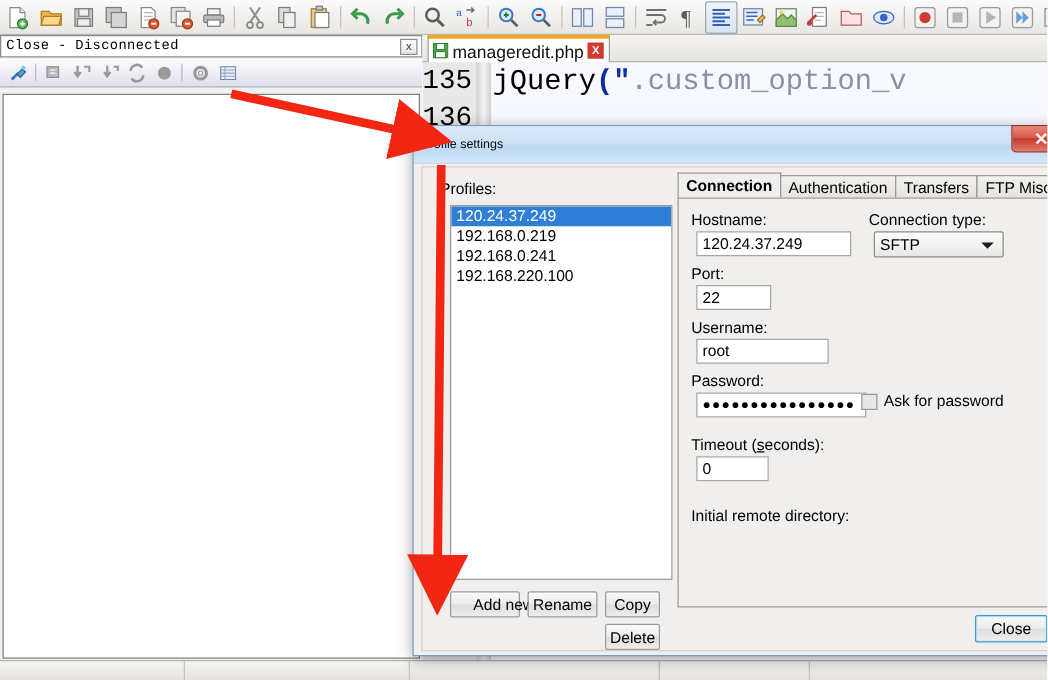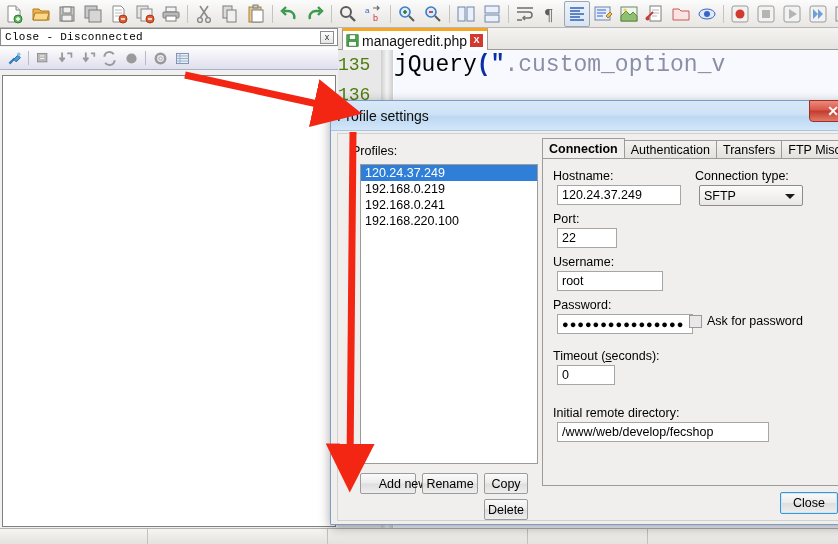--- a/index.html
+++ b/index.html
@@ -137,21 +137,21 @@
     text-align: right;
   }
   .gutter-div {
     position: absolute; left: 43px; top: 0;
     width: 12px; height: 494px;
     background: linear-gradient(to right,#cfcfcf,#f4f4f4,#cfcfcf);
   }
   .lnum {
     display: block;
     font-family: "Liberation Mono", monospace;
-    font-size: 18px; color: #4d7c0f;
+    font-size: 22px; color: #000000;
     line-height: 30px; padding-right: 17px;
     white-space: nowrap;
   }
   .code-lines {
     position: absolute; left: 56px; top: 0;
     width: 444px; height: 494px;
     background: #f7f9ff;
   }
   .code-line {
     font-family: "Liberation Mono", monospace;
@@ -183,21 +183,21 @@
   }
   .dlg-titlebar {
     position: absolute; left: 0; top: 0;
     width: 100%; height: 30px;
     background: linear-gradient(to bottom,#d8e8f8 0%, #cfe2f6 45%, #bcd8f2 55%, #d3e6fa 100%);
     border-bottom: 1px solid #a9c4e0;
     display: flex; align-items: center;
     border-radius: 2px 2px 0 0;
   }
   .dlg-title {
-    font-size: 14px; color: #0c0c0c;
+    font-size: 10px; color: #0c0c0c;
     padding-left: 6px; white-space: nowrap;
   }
   .dlg-close {
     position: absolute; right: -8px; top: -1px;
     width: 48px; height: 22px;
     background: linear-gradient(to bottom,#e98a7d 0%,#d9574a 45%,#c33b2c 50%,#e07b6c 100%);
     border: 1px solid #9d2f22;
     border-radius: 0 0 4px 4px;
     display: flex; align-items: center; justify-content: center;
     color: #fff; font-size: 14px; font-weight: bold;
@@ -680,21 +680,20 @@
 
           <div class="chk-wrap">
             <span class="chk-box"></span>
             <span class="lbl">Ask for password</span>
           </div>
 
           <span class="lbl fld-timeout-lbl"><span>Timeout (</span><span class="u-underline">s</span><span>econds):</span></span>
           <div class="input-box fld-timeout">0</div>
 
           <span class="lbl fld-remote-lbl">Initial remote directory:</span>
-          <div class="input-box fld-remote">/www/web/develop/fecshop</div>
         </div>
       </div>
 
       <div class="btn btn-close-dlg">Close</div>
     </div>
   </div>
 
   <svg class="annot">
     <defs>
       <marker id="ah" markerWidth="7" markerHeight="7" refX="3.2" refY="3.5" orient="auto">

